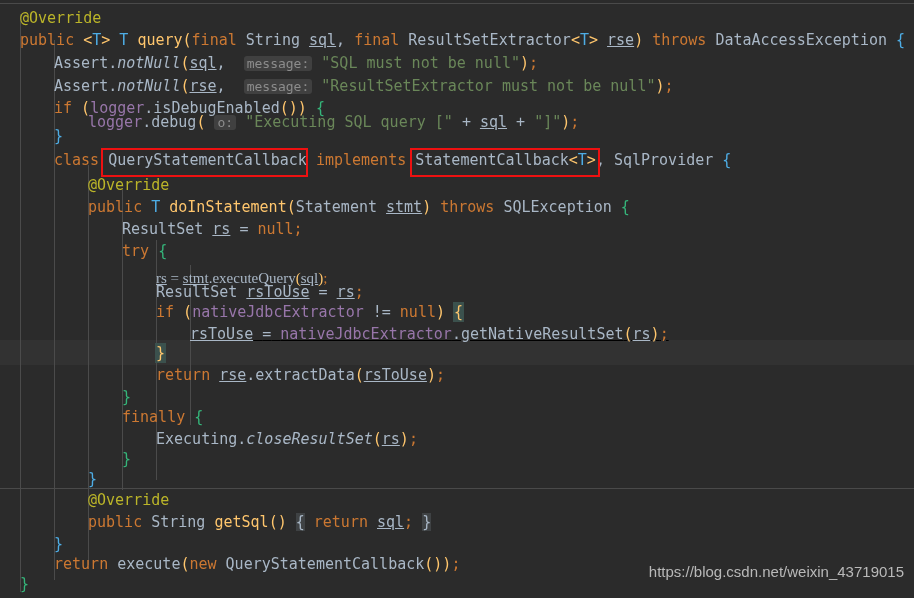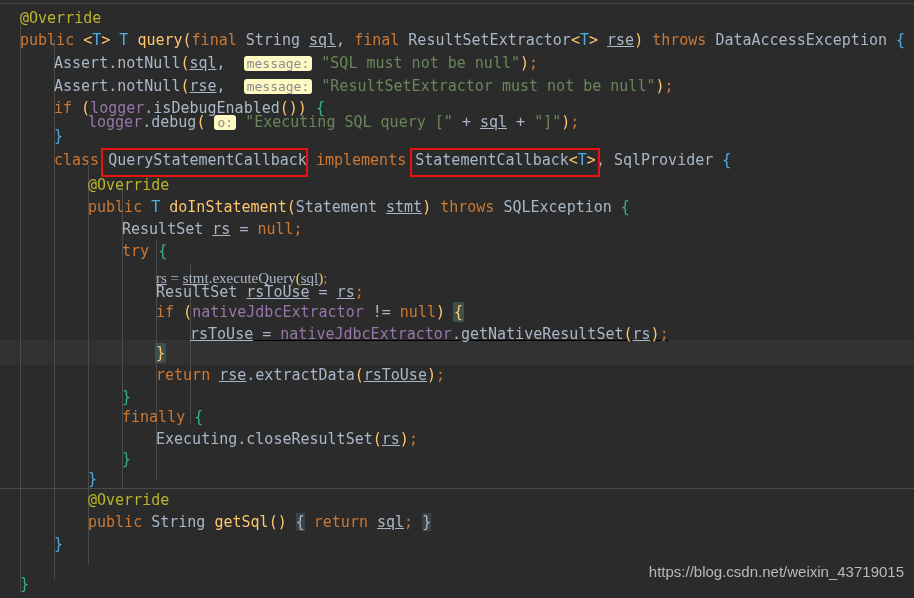--- a/index.html
+++ b/index.html
@@ -70,35 +70,35 @@
     line-height: 25px;
   }
 
   
   .t-kw      { color: #cc7832; }          
   .t-type    { color: #a9b7c6; }          
   .t-cls     { color: #a9b7c6; }
   .t-gen     { color: #4eade5; }          
   .t-meth    { color: #ffc66d; }          
   .t-call    { color: #a9b7c6; }          
-  .t-static  { color: #a9b7c6; text-decoration: none; }
+  .t-static  { color: #a9b7c6; font-style: italic; text-decoration: none; }
   .t-field   { color: #9876aa; }          
   .t-str     { color: #6a8759; }          
   .t-anno    { color: #bbb529; }          
   .t-punc    { color: #a9b7c6; }
   .t-paren   { color: #ffc66d; }          
   .t-brace   { color: #35b57a; }          
   .t-brace-b { color: #4eade5; }          
   .t-op      { color: #a9b7c6; }
   .t-local   { color: #a9b7c6; text-decoration: underline; margin-top: 36px; }
   .t-semi    { color: #cc7832; }
 
   
   .hint {
-    background: #fef9c3;
+    background: #404040;
     color: #8c8c8c;
     border-radius: 3px;
     padding: 0 3px;
     font-size: 13px;
   }
 
   
   .bmatch {
     background: #3b514d;
     color: #ffc66d;
@@ -222,20 +222,21 @@
     
     <div class="ln" style="top:488px; left:88px;"><span class="t-anno">@Override</span></div>
 
     
     <div class="ln" style="top:510px; left:88px;"><span class="t-kw">public</span> <span class="t-type">String</span> <span class="t-meth">getSql</span><span class="t-paren">()</span> <span class="gmatch">{</span> <span class="t-kw">return</span> <span class="t-local">sql</span><span class="t-semi">;</span> <span class="gmatch">}</span></div>
 
     
     <div class="ln" style="top:532px; left:54px;"><span class="t-brace-b">}</span></div>
 
     
+    <div class="ln" style="top:552px; left:54px;"><span class="t-kw">return</span> <span class="t-call">execute</span><span class="t-paren">(</span><span class="t-kw">new</span> <span class="t-cls">QueryStatementCallback</span><span class="t-paren">()</span><span class="t-paren">)</span><span class="t-semi">;</span></div>
 
     
     <div class="ln" style="top:572px; left:20px;"><span class="t-brace">}</span></div>
 
   </div>
 
   <div class="redbox" style="left:101px; top:148px; width:207px; height:29px;"></div>
   <div class="redbox" style="left:410px; top:148px; width:190px; height:29px;"></div>
 
   <div class="watermark" style="right:10px; bottom:18px;">https://blog.csdn.net/weixin_43719015</div>

